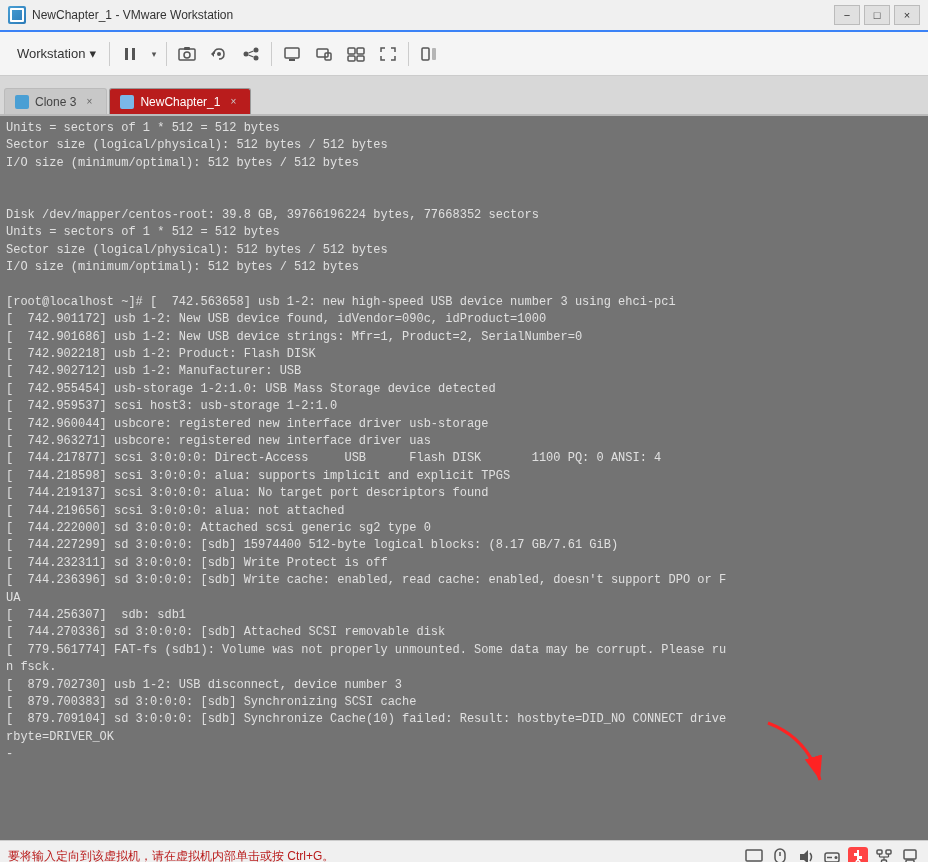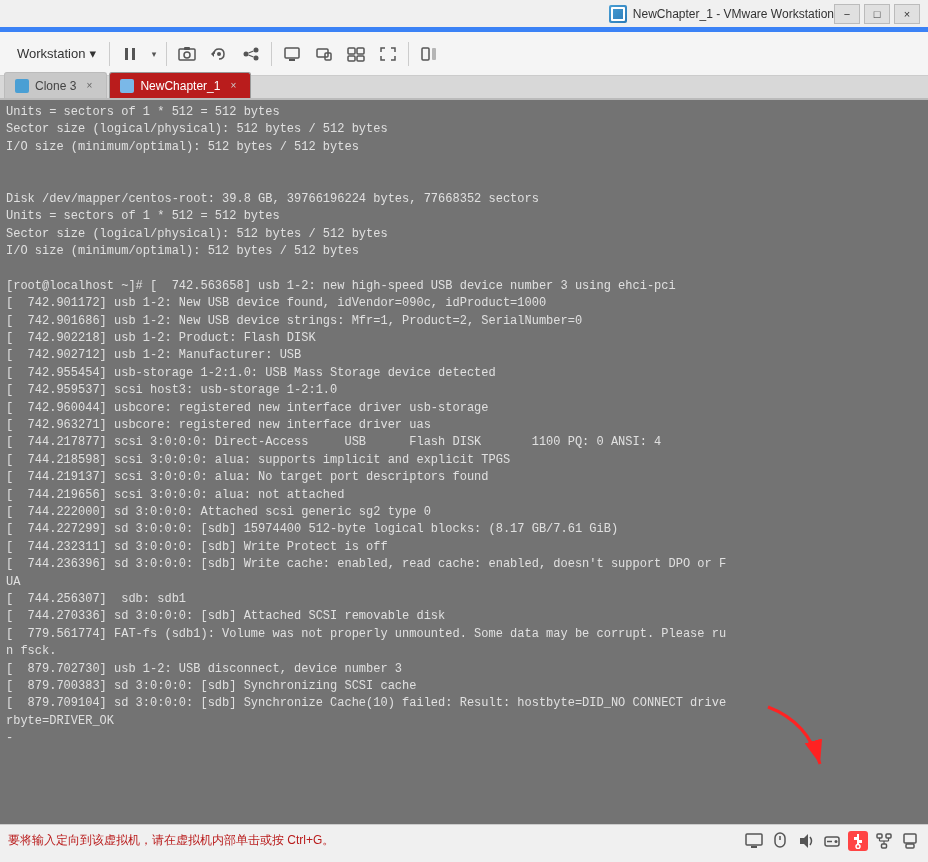--- a/index.html
+++ b/index.html
@@ -11,22 +11,22 @@
       background: #f0f0f0;
     }
 
     
     .title-bar {
       background: #f0f0f0;
       height: 32px;
       display: flex;
       align-items: center;
       padding: 0 8px;
-      border-bottom: 5px solid #3b82f6;
-      justify-content: flex-end;
+      border-bottom: 2px solid #3b82f6;
+      justify-content: space-between;
     }
     .title-bar-left {
       display: flex;
       align-items: center;
       gap: 6px;
     }
     .title-bar-icon {
       width: 18px;
       height: 18px;
       background: linear-gradient(135deg, #4a9fd4, #2a7ab8);
@@ -102,21 +102,21 @@
       align-items: center;
       justify-content: center;
       border-radius: 2px;
       font-size: 16px;
       color: #555;
     }
 
     
     .tab-bar {
       background: #d8d8d8;
-      height: 24px;
+      height: 40px;
       display: flex;
       align-items: flex-end;
       padding: 0 4px;
       border-bottom: 2px solid #bbb;
     }
     .tab {
       height: 26px;
       padding: 0 10px;
       display: flex;
       align-items: center;

